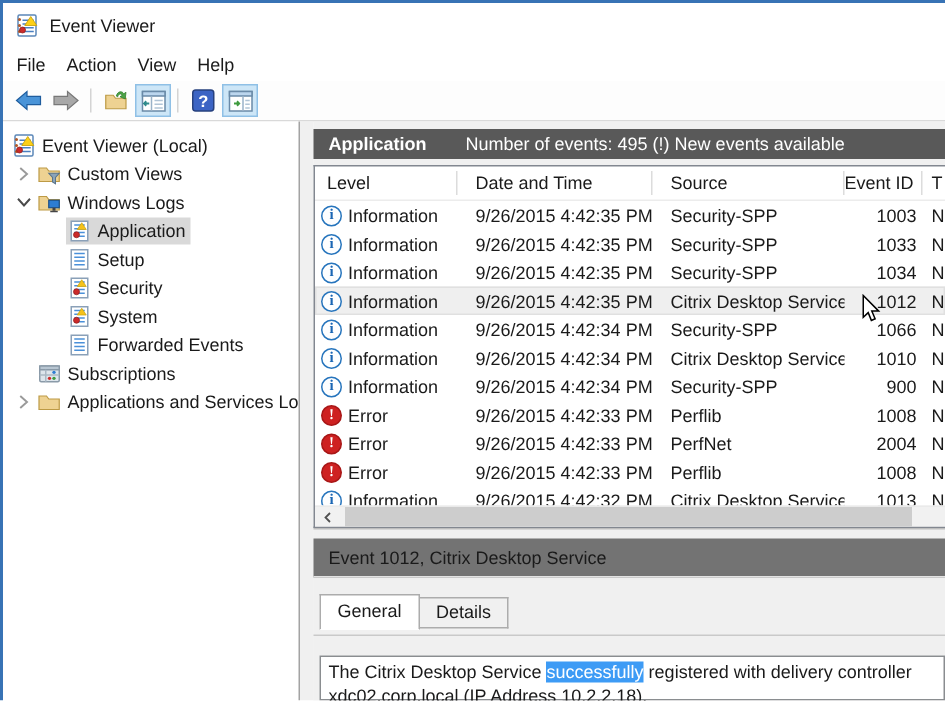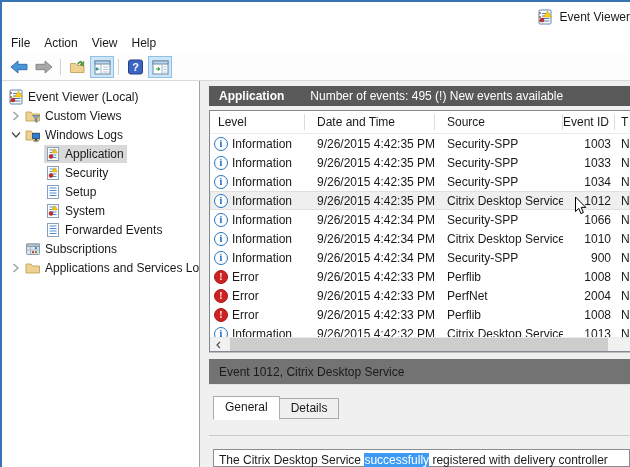--- a/index.html
+++ b/index.html
@@ -1,19 +1,19 @@
 <!DOCTYPE html>
 <html><head>
 <meta charset="utf-8">
 <style>
   html,body{margin:0;padding:0;}
   body{width:630px;height:467px;overflow:hidden;font-family:"Liberation Sans",sans-serif;font-size:12px;color:#1a1a1a;background:#fff;position:relative;}
   .window{position:absolute;inset:0;border-top:2px solid #3873b5;border-left:2px solid #3873b5;box-sizing:border-box;display:flex;flex-direction:column;background:#fff;}
   
-  .titlebar{height:30px;flex:none;display:flex;align-items:center;padding-left:8px;gap:7px;background:#fff;justify-content:flex-end;}
+  .titlebar{height:30px;flex:none;display:flex;align-items:center;padding-left:8px;gap:7px;background:#fff;}
   .menubar{height:22px;flex:none;display:flex;align-items:center;padding-left:2px;background:#fff;}
   .menu-item{padding:3px 7px;cursor:default;}
   .toolbar{height:26px;flex:none;display:flex;align-items:center;padding-left:5px;gap:1px;border-bottom:1px solid #d9d9d9;background:#fdfdfd;}
   .tb-btn{width:24px;height:22px;display:flex;align-items:center;justify-content:center;box-sizing:border-box;}
   .tb-btn.active{background:#cde6f7;border:1px solid #8fc0e6;}
   .tb-sep{width:1px;height:16px;background:#d4d4d4;margin:0 3px;flex:none;}
   
   .appbody{flex:1;display:flex;min-height:0;}
   .tree{width:197px;flex:none;background:#fff;border-right:1px solid #a3a3a3;padding-top:6px;overflow:hidden;}
   .splitter{width:9px;flex:none;background:#f0f0f0;}
@@ -49,21 +49,21 @@
   .ic-info::after{content:"i";}
   .ic-err{background:#ce2121;border:1px solid #a81717;color:#fff;}
   .ic-err::after{content:"!";}
   .hscroll{height:13px;flex:none;background:#f1f1f1;position:relative;border-top:1px solid #eaeaea;}
   .hs-btn{position:absolute;left:0;top:0;width:16px;height:100%;display:flex;align-items:center;justify-content:center;color:#555;}
   .hs-thumb{position:absolute;left:20px;width:378px;top:0;bottom:0;background:#cdcdcd;}
   .hsplit{height:6px;flex:none;background:#f0f0f0;border-top:1px solid #bdbdbd;}
   
   .detail{flex:1;display:flex;flex-direction:column;background:#f0f0f0;min-height:0;}
   .detail-header{height:25px;flex:none;background:#737373;border-bottom:1px solid #e3e3e3;display:flex;align-items:center;padding-left:10px;}
-  .tabs{display:flex;margin:11px 0 16px 4px;flex:none;position:relative;z-index:2;}
+  .tabs{display:flex;margin:11px 0 4px 4px;flex:none;position:relative;z-index:2;}
   .tab{padding:3px 11px;border:1px solid #acacac;background:#f0f0f0;box-sizing:border-box;}
   .tab.active{background:#fff;border-bottom-color:#fff;margin-bottom:-1px;}
   .tab.inactive{margin-top:2px;border-left:none;padding-top:2px;}
   .tab-page{flex:1;border-top:1px solid #c9c9c9;padding:13px 0 0 4px;min-height:0;}
   .msg-box{border:1px solid #8a8d90;background:#fff;padding:2px 5px;height:100%;box-sizing:border-box;}
   .msg{width:405px;line-height:16px;}
   .hl{background:#3d9bf5;color:#fff;margin-top:28px;}
   .cursor{position:absolute;left:574px;top:196px;z-index:10;pointer-events:none;}
 </style>
 </head>
@@ -212,51 +212,51 @@
       </div>
 
       <div class="titem pad2">
         <div class="node">
           <svg class="tico" viewBox="0 0 16 16">
             <rect x="2.5" y="1.5" width="11" height="13" fill="#fff" stroke="#8aa0b8"></rect>
             <line x1="4.5" y1="4" x2="11.5" y2="4" stroke="#4a90d9"></line>
               <line x1="4.5" y1="6.5" x2="11.5" y2="6.5" stroke="#4a90d9"></line>
             <line x1="4.5" y1="9" x2="11.5" y2="9" stroke="#4a90d9"></line>
               <line x1="4.5" y1="11.5" x2="11.5" y2="11.5" stroke="#4a90d9"></line>
-            <path d="M9.5 2.5 L12.5 7 L6.5 7 Z" fill="#f5c21b" stroke="#c9a40e" stroke-width="0.5"></path>
-            <circle cx="6" cy="10.5" r="2" fill="#cc2a2a" stroke="#8e1d1d" stroke-width="0.5"></circle>
-          </svg>
-          <span>Security</span>
-        </div>
-      </div>
-
-      <div class="titem pad2">
-        <div class="node">
-          <svg class="tico" viewBox="0 0 16 16">
-            <rect x="2.5" y="1.5" width="11" height="13" fill="#fff" stroke="#8aa0b8"></rect>
-            <line x1="4.5" y1="4" x2="11.5" y2="4" stroke="#4a90d9"></line>
-              <line x1="4.5" y1="6.5" x2="11.5" y2="6.5" stroke="#4a90d9"></line>
-            <line x1="4.5" y1="9" x2="11.5" y2="9" stroke="#4a90d9"></line>
-              <line x1="4.5" y1="11.5" x2="11.5" y2="11.5" stroke="#4a90d9"></line>
           </svg>
           <span>Setup</span>
         </div>
       </div>
 
       <div class="titem pad2">
         <div class="node">
           <svg class="tico" viewBox="0 0 16 16">
             <rect x="2.5" y="1.5" width="11" height="13" fill="#fff" stroke="#8aa0b8"></rect>
             <line x1="4.5" y1="4" x2="11.5" y2="4" stroke="#4a90d9"></line>
               <line x1="4.5" y1="6.5" x2="11.5" y2="6.5" stroke="#4a90d9"></line>
             <line x1="4.5" y1="9" x2="11.5" y2="9" stroke="#4a90d9"></line>
               <line x1="4.5" y1="11.5" x2="11.5" y2="11.5" stroke="#4a90d9"></line>
             <path d="M9.5 2.5 L12.5 7 L6.5 7 Z" fill="#f5c21b" stroke="#c9a40e" stroke-width="0.5"></path>
             <circle cx="6" cy="10.5" r="2" fill="#cc2a2a" stroke="#8e1d1d" stroke-width="0.5"></circle>
           </svg>
+          <span>Security</span>
+        </div>
+      </div>
+
+      <div class="titem pad2">
+        <div class="node">
+          <svg class="tico" viewBox="0 0 16 16">
+            <rect x="2.5" y="1.5" width="11" height="13" fill="#fff" stroke="#8aa0b8"></rect>
+            <line x1="4.5" y1="4" x2="11.5" y2="4" stroke="#4a90d9"></line>
+              <line x1="4.5" y1="6.5" x2="11.5" y2="6.5" stroke="#4a90d9"></line>
+            <line x1="4.5" y1="9" x2="11.5" y2="9" stroke="#4a90d9"></line>
+              <line x1="4.5" y1="11.5" x2="11.5" y2="11.5" stroke="#4a90d9"></line>
+            <path d="M9.5 2.5 L12.5 7 L6.5 7 Z" fill="#f5c21b" stroke="#c9a40e" stroke-width="0.5"></path>
+            <circle cx="6" cy="10.5" r="2" fill="#cc2a2a" stroke="#8e1d1d" stroke-width="0.5"></circle>
+          </svg>
           <span>System</span>
         </div>
       </div>
 
       <div class="titem pad2">
         <div class="node">
           <svg class="tico" viewBox="0 0 16 16">
             <rect x="2.5" y="1.5" width="11" height="13" fill="#fff" stroke="#8aa0b8"></rect>
             <line x1="4.5" y1="4" x2="11.5" y2="4" stroke="#4a90d9"></line>
               <line x1="4.5" y1="6.5" x2="11.5" y2="6.5" stroke="#4a90d9"></line>

